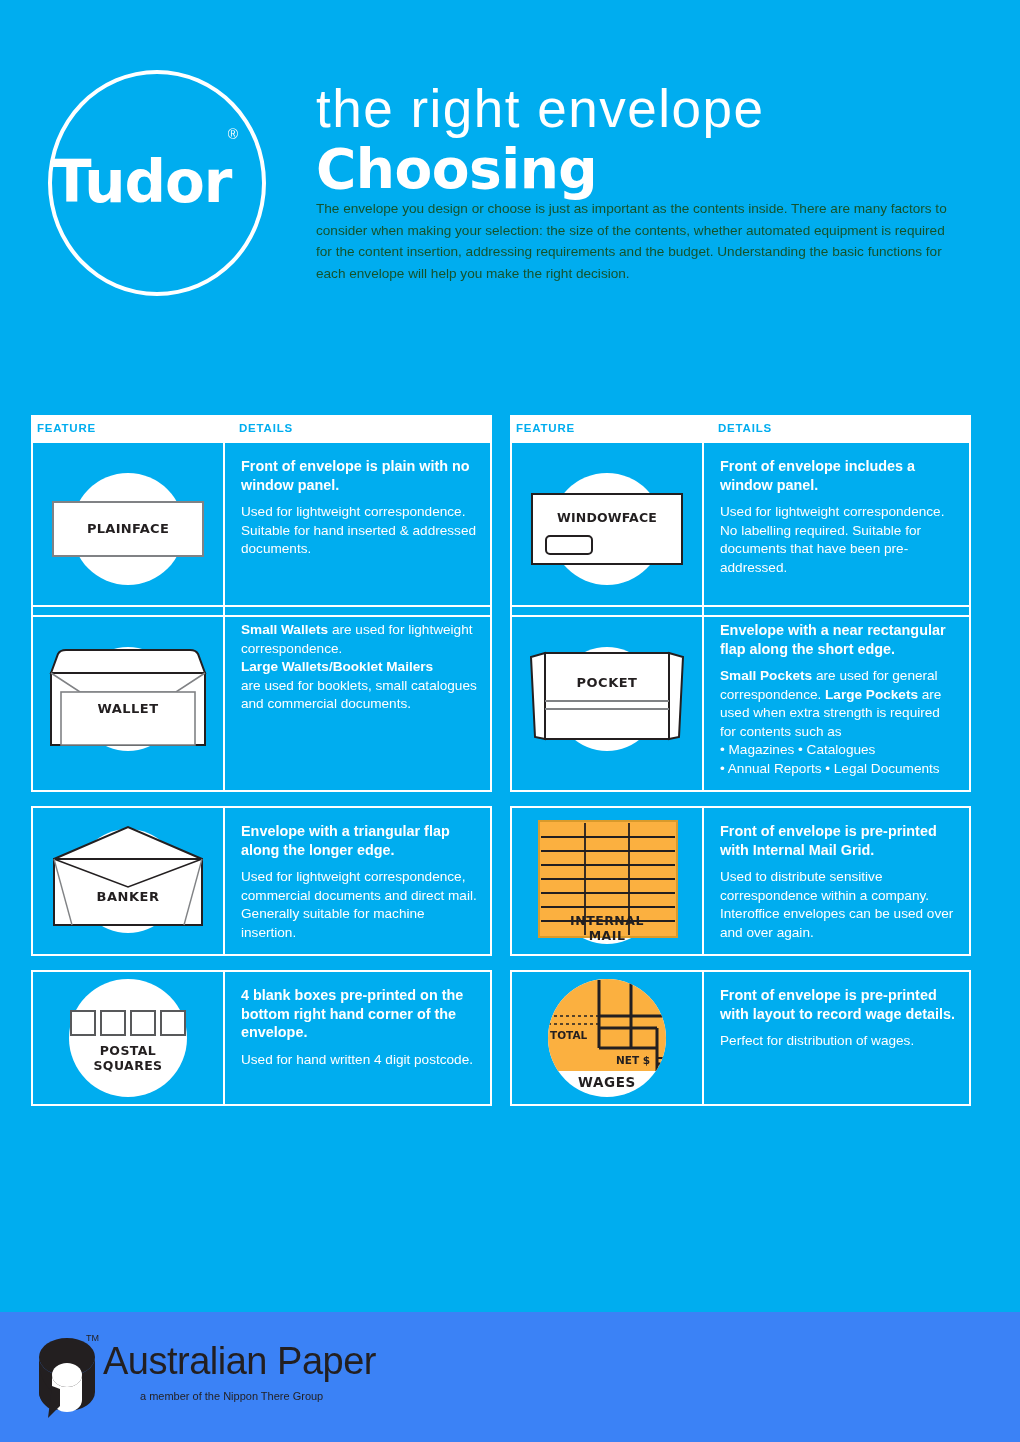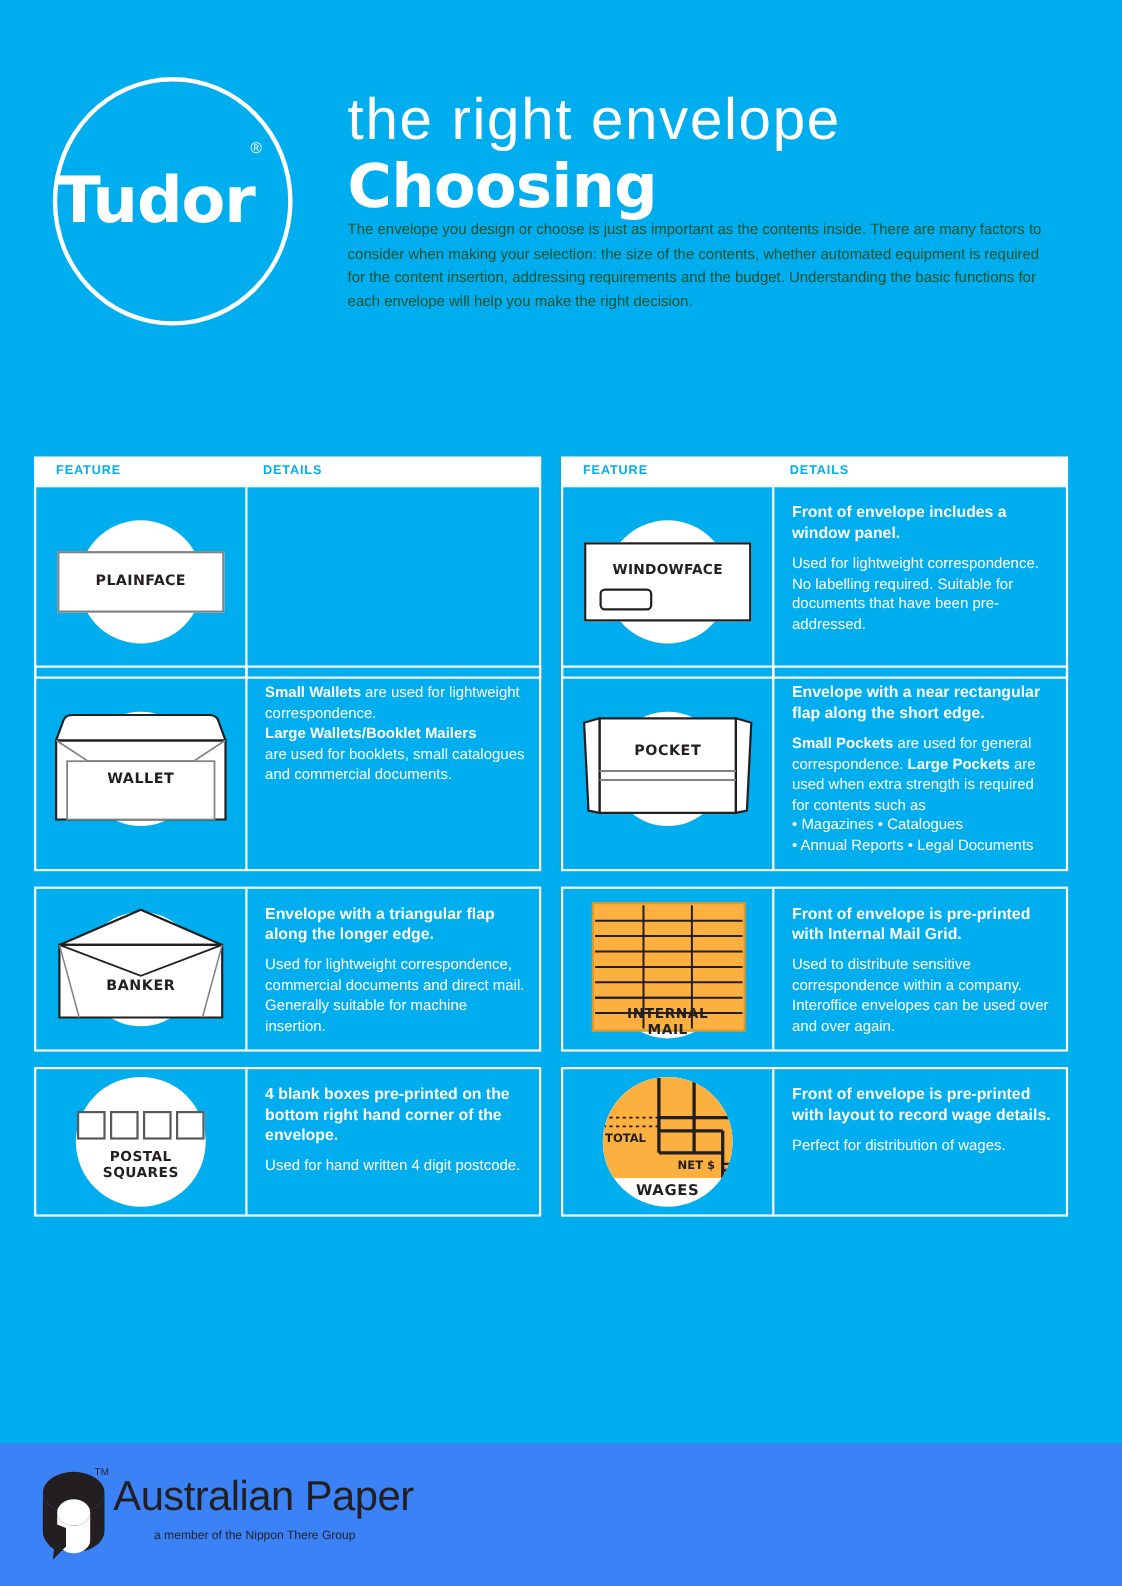--- a/index.html
+++ b/index.html
@@ -80,21 +80,21 @@
   }
   .hdr-strip {
     background: #ffffff;
     display: flex;
     padding: 7px 0 7px 0;
   }
   .hdr-label {
     color: #00ADEF; font-weight: bold; font-size: 11.5px;
     letter-spacing: 0.8px;
   }
-  .hdr-label.a { width: 192px; flex: 0 0 192px; padding-left: 20px; }
+  .hdr-label.a { width: 192px; flex: 0 0 192px; padding-left: 6px; }
   .hdr-label.b { padding-left: 16px; }
 
   .d-title {
     color: #fff; font-weight: bold;
     font-size: 14.4px; line-height: 18.5px;
     margin-bottom: 9px;
   }
   .d-body {
     color: #ffffff; font-size: 13.6px; line-height: 18.5px;
     font-weight: 300;
@@ -159,20 +159,24 @@
           <div class="hdr-label a">FEATURE</div>
           <div class="hdr-label b">DETAILS</div>
         </div>
         <div class="card-inner">
           <div class="col-feature">
             <div class="icon-wrap">
               <div class="disc" style="width:112px;height:112px;"></div>
               <div style="position:absolute;left:8px;top:38px;width:152px;height:56px;background:#fff;border:2px solid #808285;"></div>
               <div class="icon-label" style="top: 58px; font-size: 13px; letter-spacing: 0.3px;">PLAINFACE</div>
             </div>
+          </div>
+          <div class="col-details">
+            <div class="d-title">Front of envelope is plain with no window panel.</div>
+            <div class="d-body">Used for lightweight correspondence. Suitable for hand inserted &amp; addressed documents.</div>
           </div>
         </div>
       </div>
       <div class="card">
         <div class="hdr-strip">
           <div class="hdr-label a">FEATURE</div>
           <div class="hdr-label b">DETAILS</div>
         </div>
         <div class="card-inner">
           <div class="col-feature">

